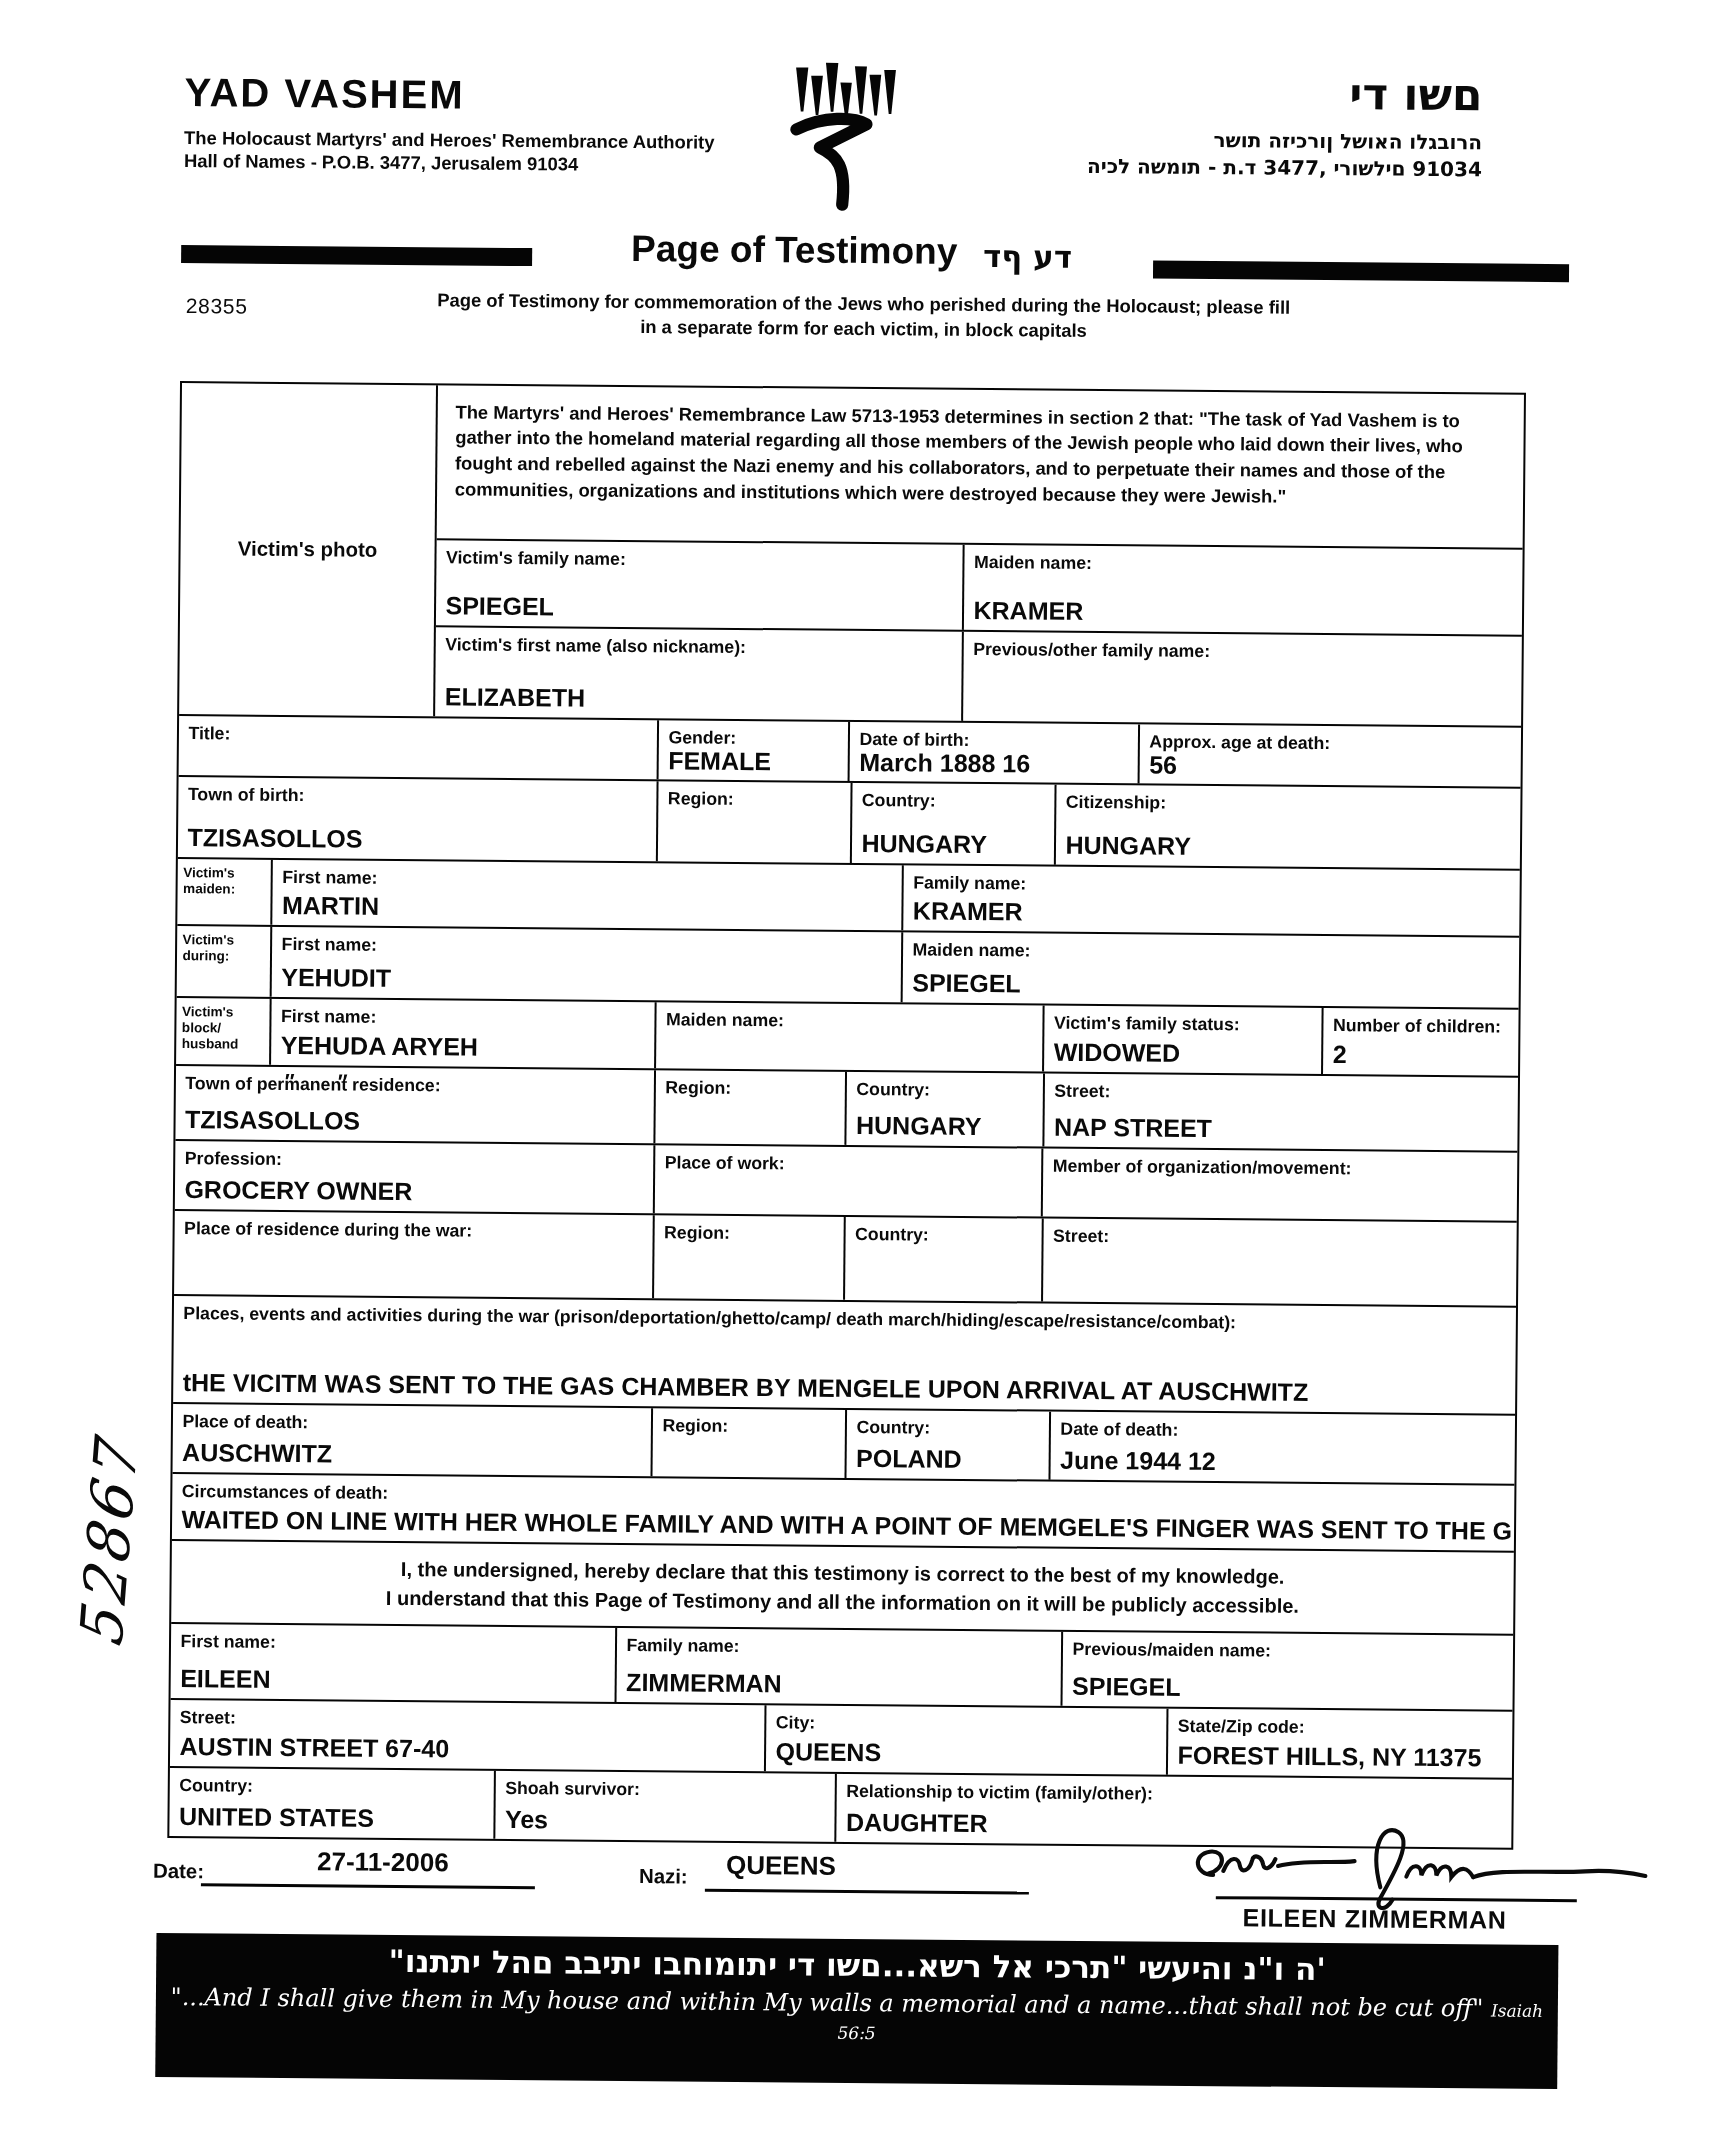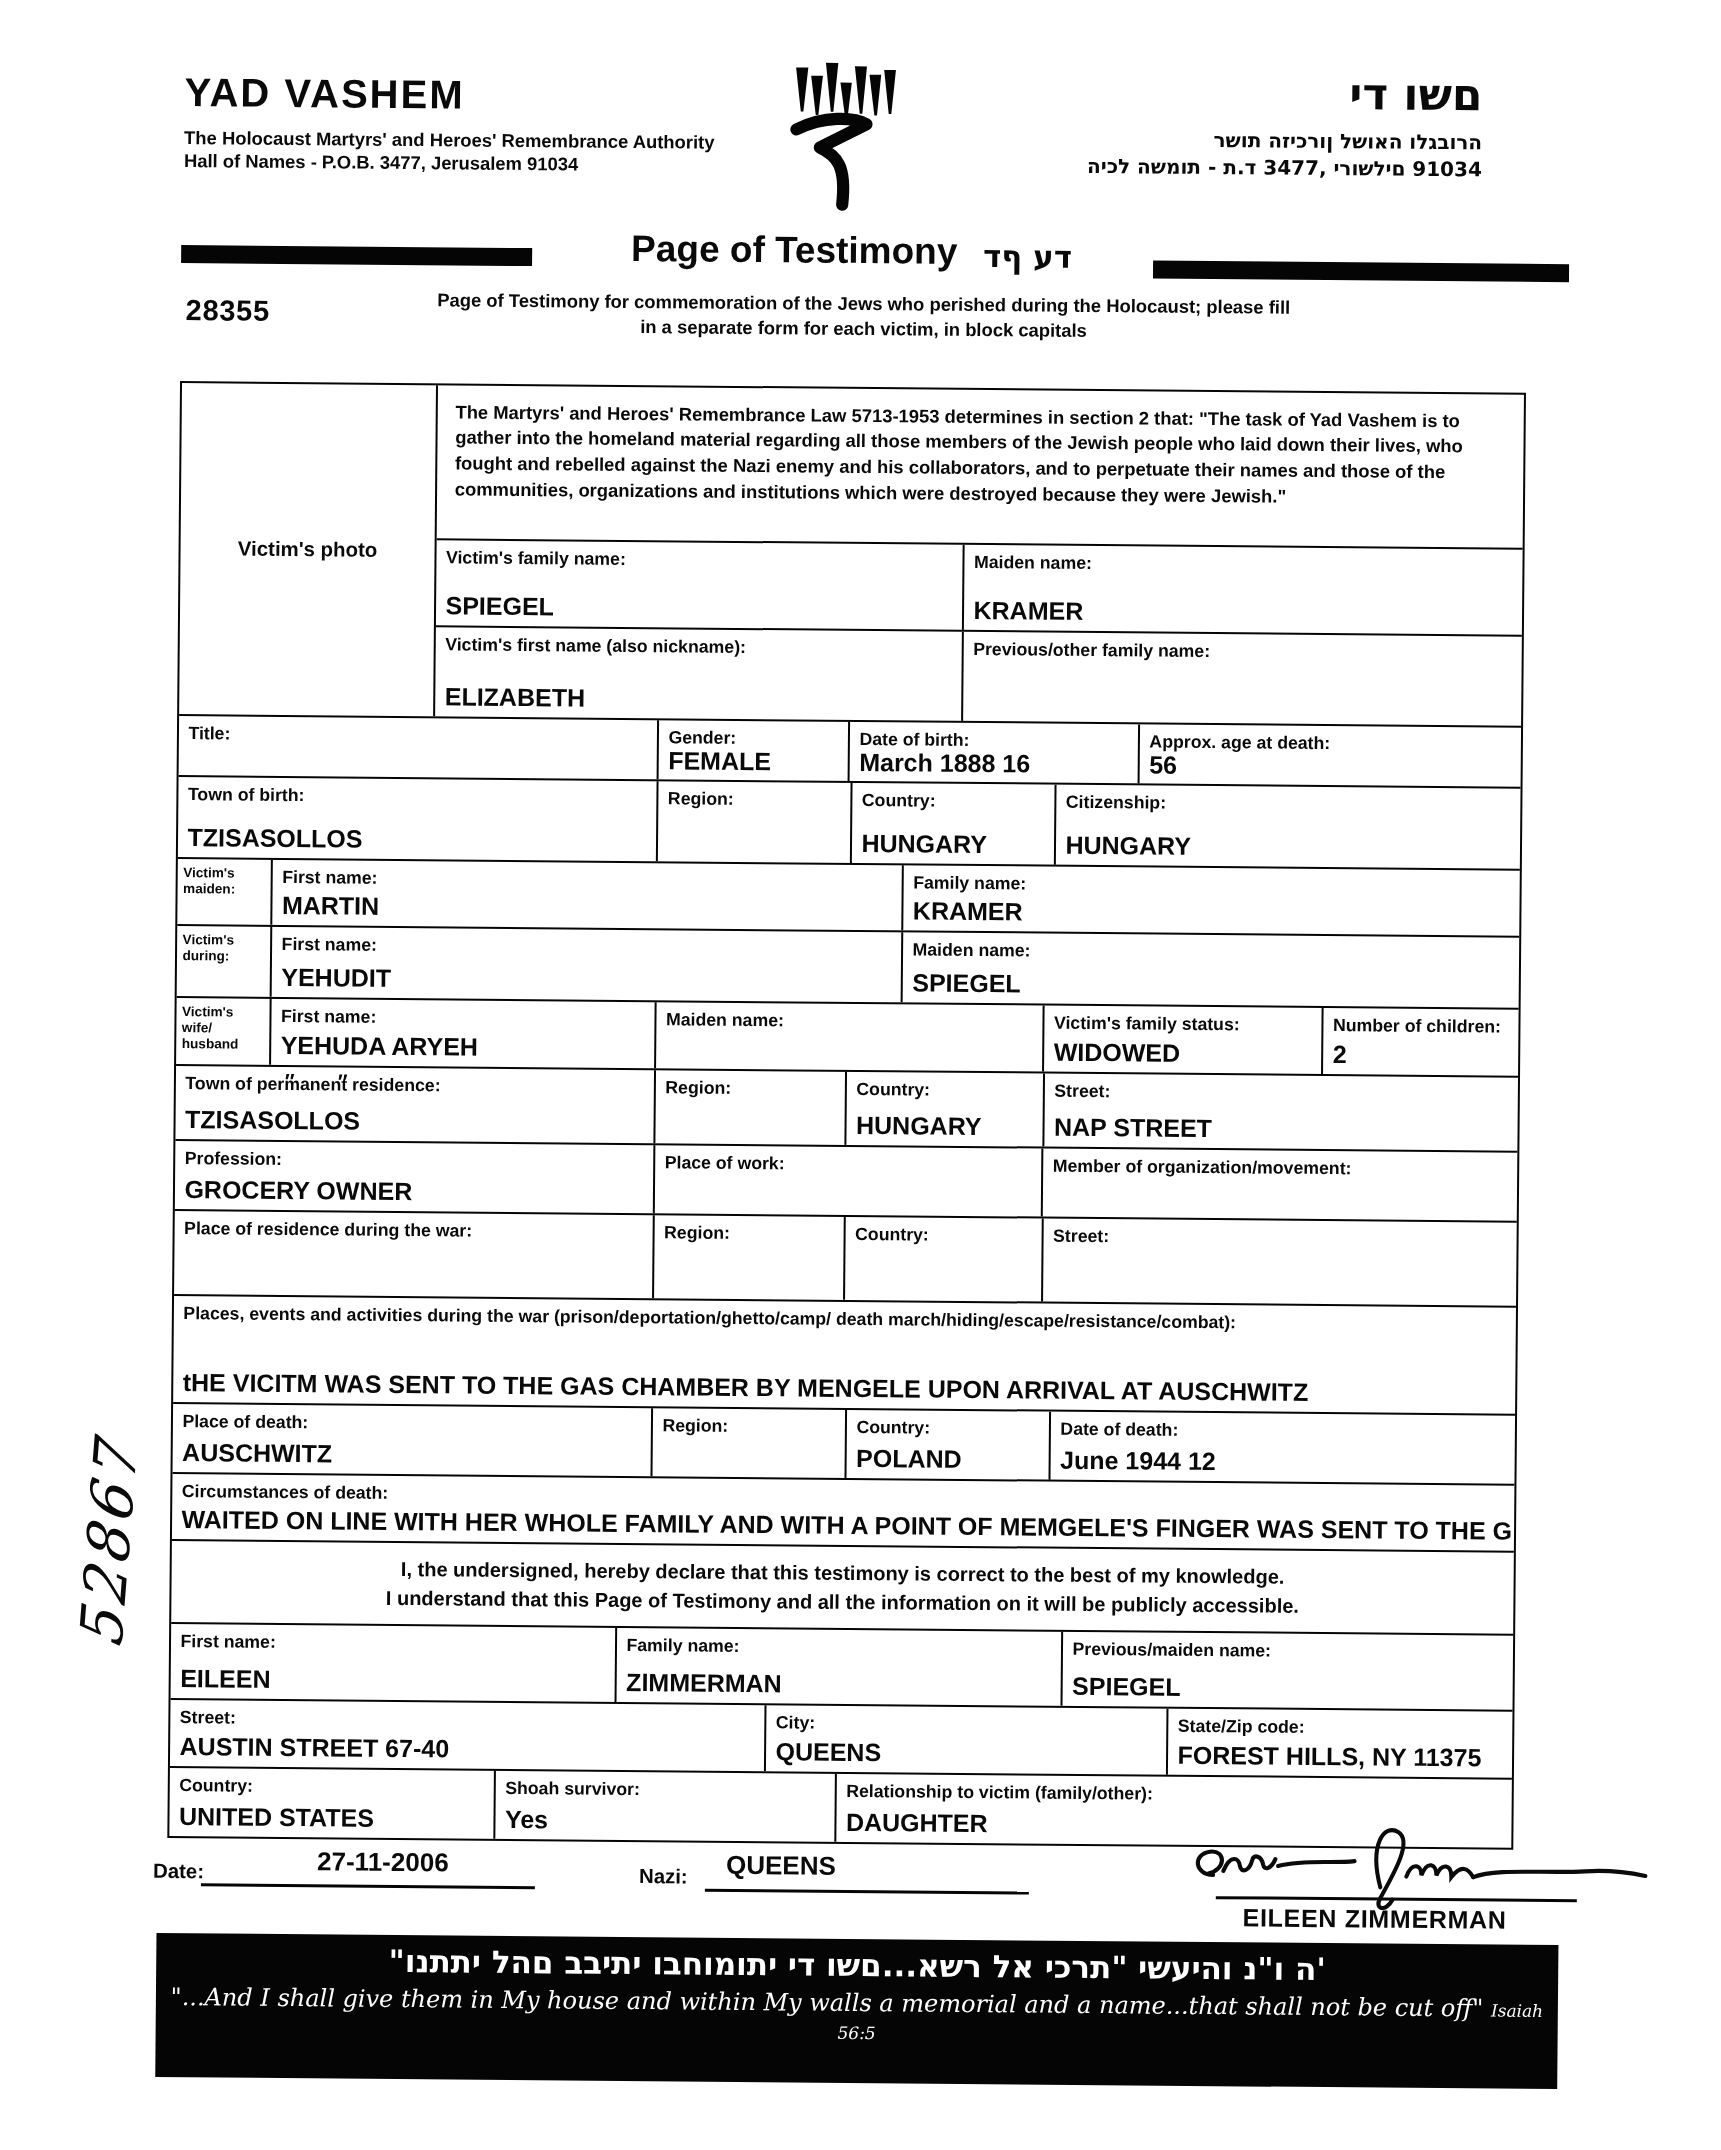--- a/index.html
+++ b/index.html
@@ -17,21 +17,21 @@
   .logo{position:absolute;left:780px;top:60px;}
   .org-he{position:absolute;right:247px;top:67px;text-align:right;}
   .he-big{font-size:44px;font-weight:bold;line-height:1.05;}
   .he-sub{font-size:20px;font-weight:bold;line-height:1.35;}
   .he-sub.first{margin-top:11px;}
   .bar{position:absolute;background:#050505;height:17.7px;}
   .bar-left{left:174px;top:251px;width:351px;}
   .bar-right{left:1146px;top:258px;width:416px;}
   .page-title{position:absolute;left:624px;top:230px;font-size:37px;font-weight:bold;}
   .page-title-he{position:absolute;left:976px;top:237px;font-size:31px;font-weight:bold;}
-  .form-number{position:absolute;left:179px;top:300px;font-size:29px;font-weight:bold;letter-spacing:0.7px;}
+  .form-number{position:absolute;left:179px;top:300px;font-size:21px;font-weight:normal;letter-spacing:0.7px;}
   .intro{position:absolute;left:426px;top:292px;width:862px;text-align:center;
          font-size:18.4px;font-weight:bold;line-height:1.35;}
 
   
   .ptable{position:absolute;left:174px;top:387px;width:1346px;border:2.7px solid #050505;box-sizing:border-box;background:#fff;}
   .top{display:flex;}
   .photo-td{width:256px;flex:0 0 256px;border-right:2.7px solid #050505;box-sizing:border-box;
             display:flex;align-items:center;justify-content:center;}
   .photo-td span{font-size:20.4px;font-weight:bold;}
   .top-right{flex:1;display:flex;flex-direction:column;min-width:0;}
@@ -198,21 +198,21 @@
         <span class="val">YEHUDIT</span>
       </div>
       <div class="td grow">
         <span class="lbl">Maiden name:</span>
         <span class="val">SPIEGEL</span>
       </div>
     </div>
 
     <div class="tr" style="height:68px">
       <div class="td side">
-        <span class="lbl">Victim's wife/ husband</span>
+        <span class="lbl">Victim's block/ husband</span>
       </div>
       <div class="td" style="flex:0 0 385px">
         <span class="lbl">First name:</span>
         <span class="val">YEHUDA ARYEH</span>
       </div>
       <div class="td" style="flex:0 0 388px">
         <span class="lbl">Maiden name:</span>
         <span class="val"></span>
       </div>
       <div class="td" style="flex:0 0 279px">

